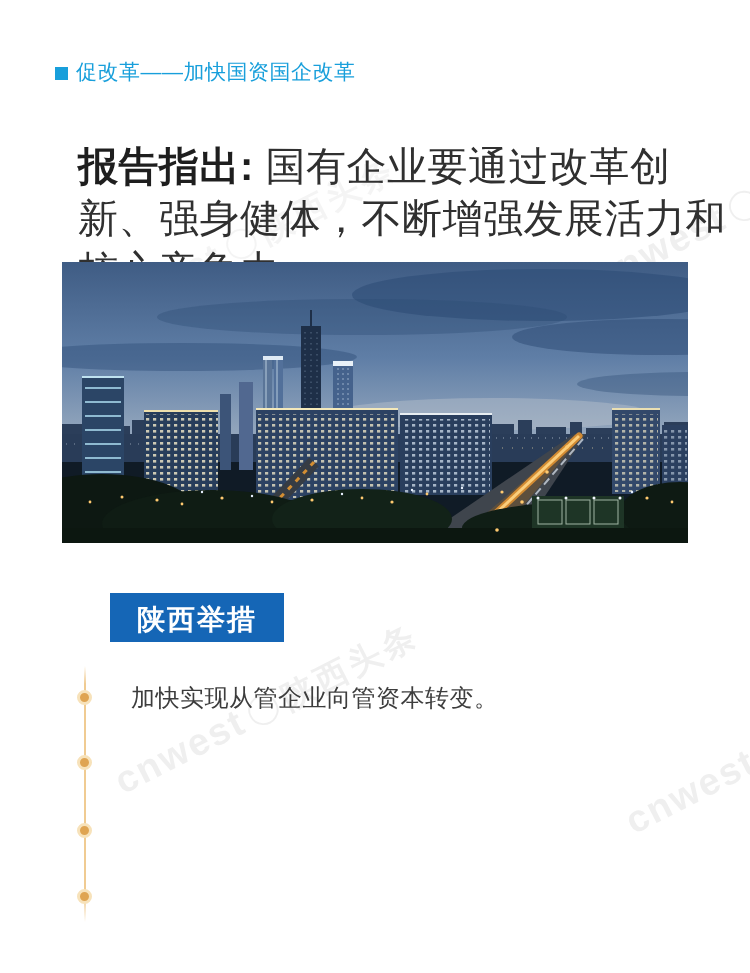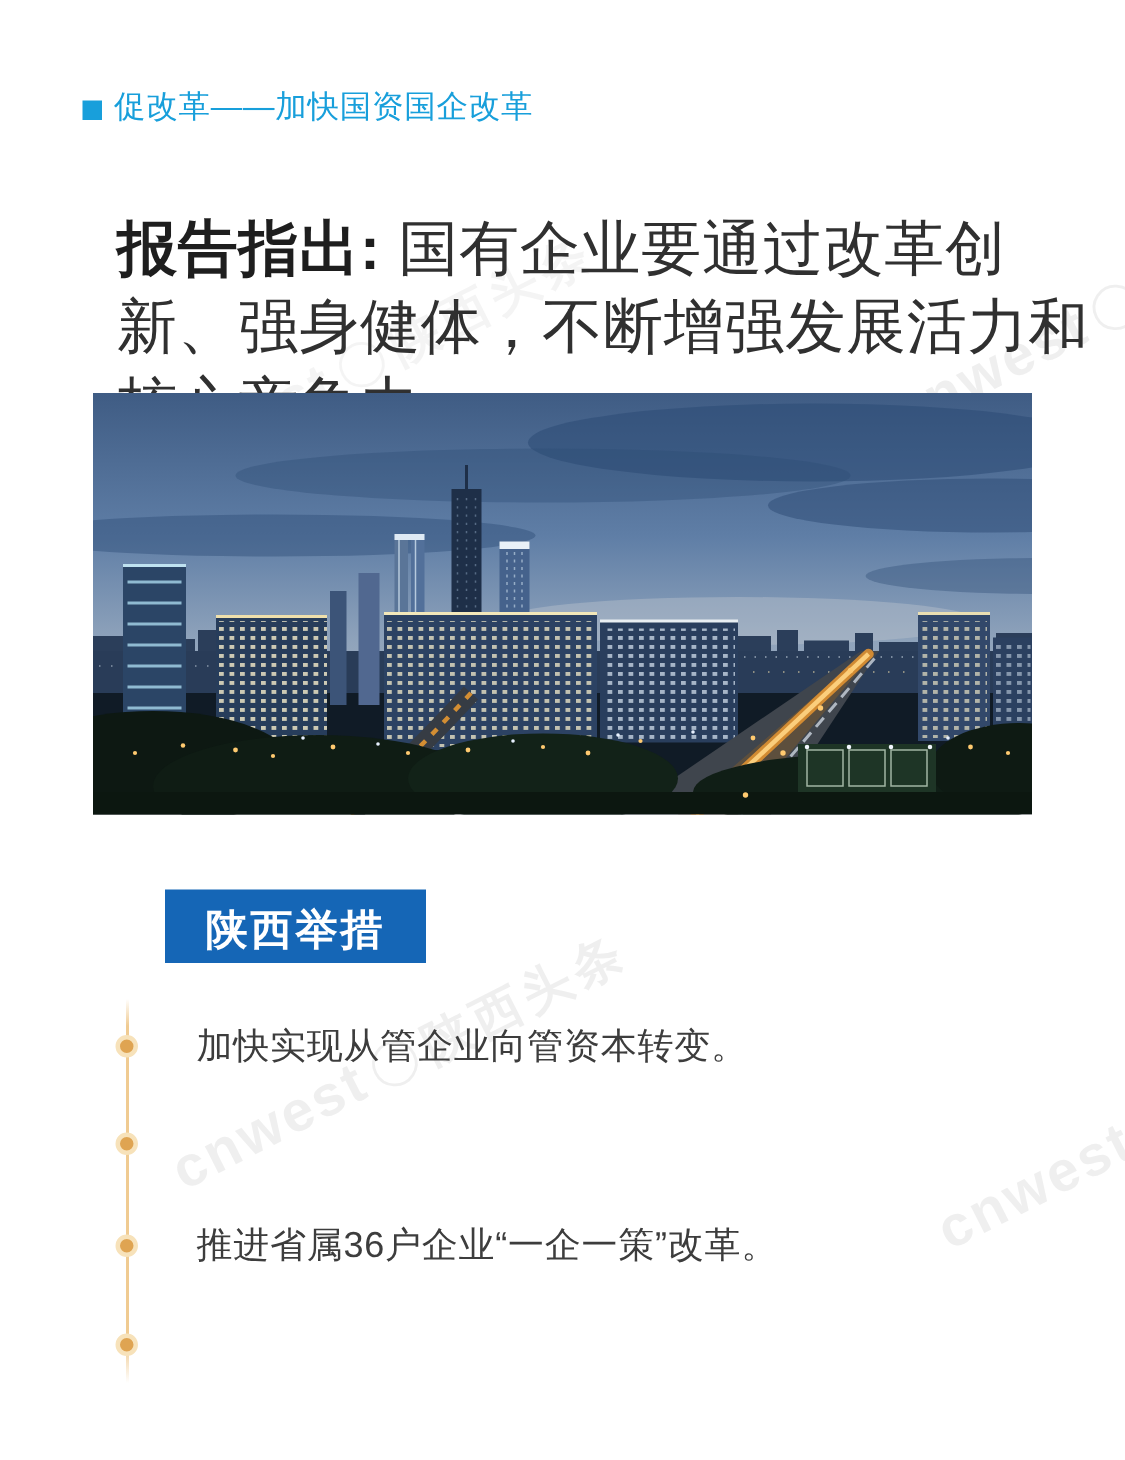--- a/index.html
+++ b/index.html
@@ -234,16 +234,15 @@
 
   <div class="badge">陕西举措</div>
 
   <div class="timeline">
     <div class="tl-line"></div>
     <div class="tl-dot" style="top:690px"></div>
     <div class="tl-dot" style="top:755px"></div>
     <div class="tl-dot" style="top:823px"></div>
     <div class="tl-dot" style="top:889px"></div>
     <div class="tl-item" style="top:681px">加快实现从管企业向管资本转变。</div>
-    <div class="tl-item" style="top:814px">推进省属36户企业“一企一策”改革。</div>
   </div>
 
 </div>
 
 </body></html>

